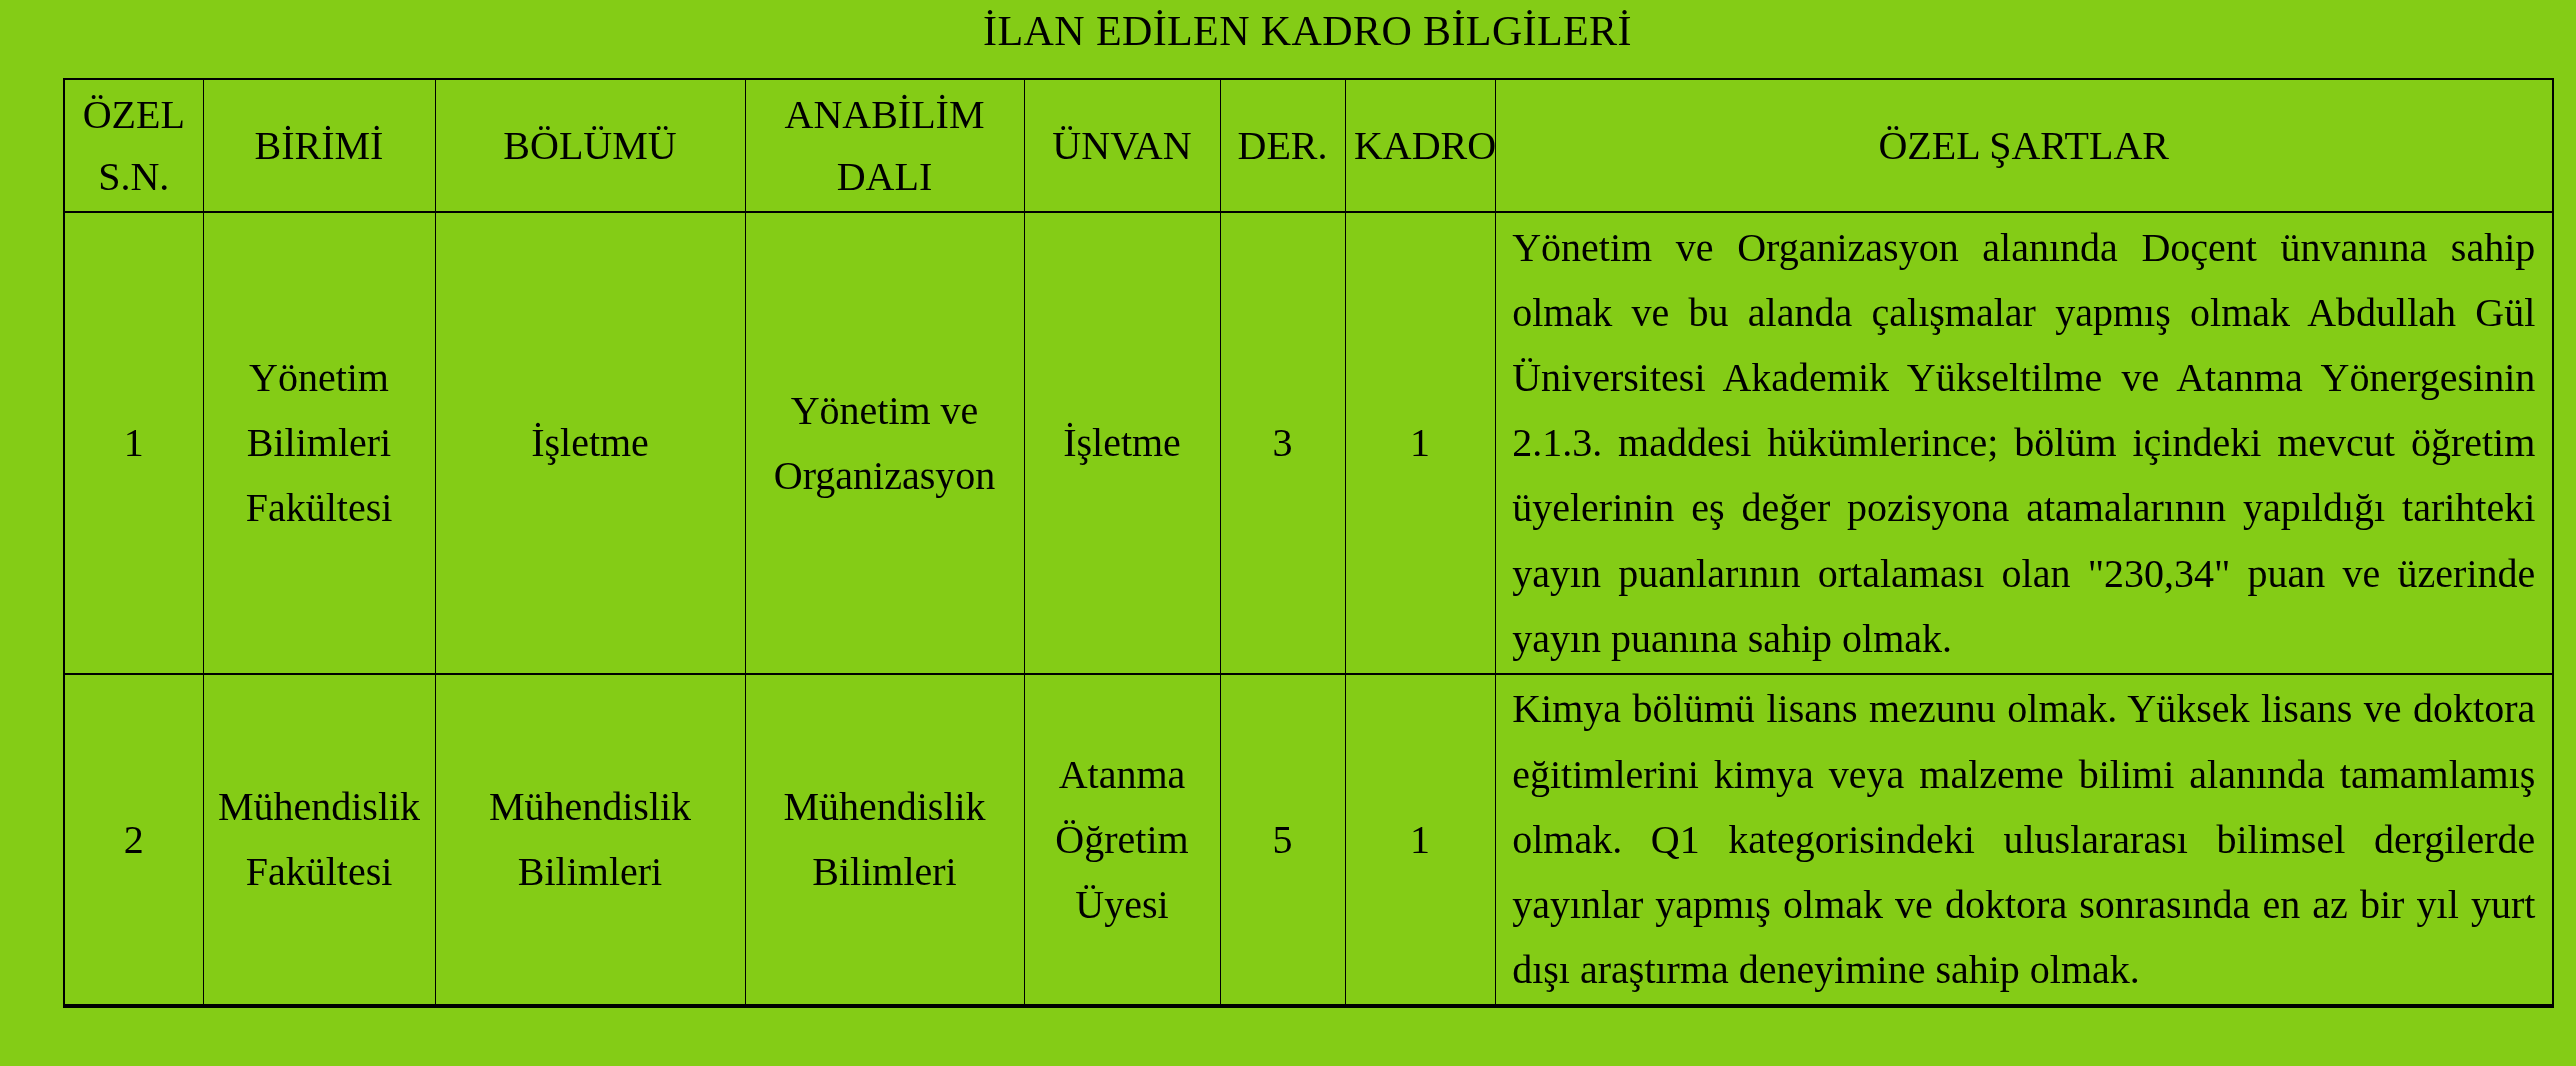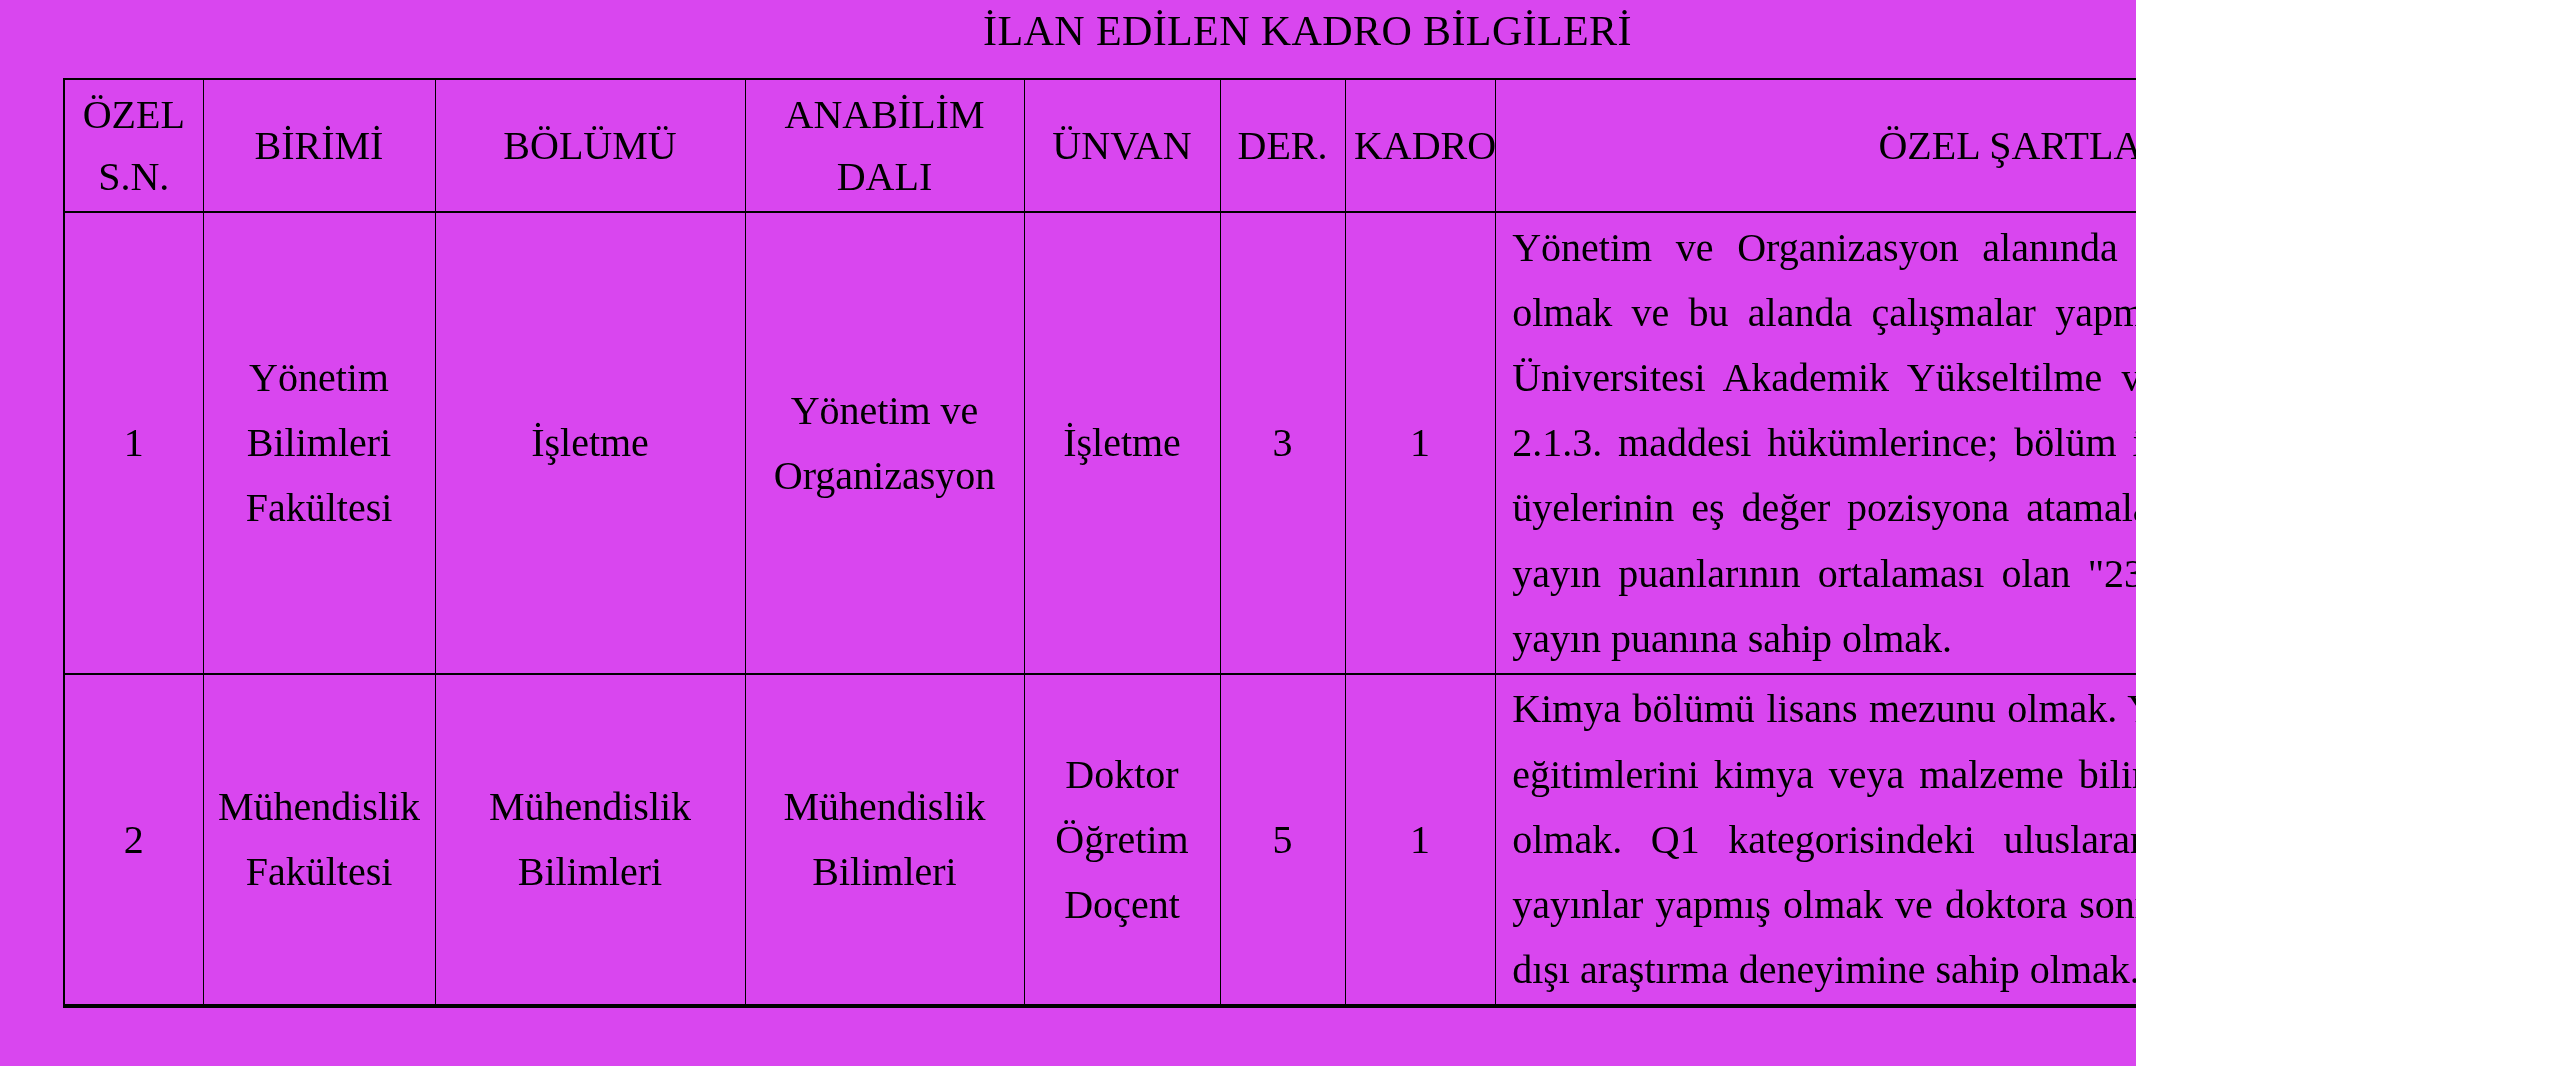--- a/index.html
+++ b/index.html
@@ -2,23 +2,23 @@
 <html style="font-size:13.4px"><head>
 <meta charset="utf-8">
 <style>
   html, body {
     margin: 0;
     padding: 0;
     background: #ffffff;
   }
   .page {
     position: relative;
-    width: 2136px;
+    width: 2576px;
     height: 1066px;
-    background: #d946ef;
+    background: #84cc16;
     overflow: hidden;
     font-family: "Liberation Serif", serif;
     color: #000000;
   }
   .doc-title {
     position: absolute;
     top: 6.7px;
     left: 63px;
     width: 2489px;
     text-align: center;
@@ -116,21 +116,21 @@
         <td>İşletme</td>
         <td>3</td>
         <td>1</td>
         <td class="sartlar-cell">Yönetim ve Organizasyon alanında Doçent ünvanına sahip olmak ve bu alanda çalışmalar yapmış olmak Abdullah Gül Üniversitesi Akademik Yükseltilme ve Atanma Yönergesinin 2.1.3. maddesi hükümlerince; bölüm içindeki mevcut öğretim üyelerinin eş değer pozisyona atamalarının yapıldığı tarihteki yayın puanlarının ortalaması olan "230,34" puan ve üzerinde yayın puanına sahip olmak.</td>
       </tr>
       <tr class="body-row-1">
         <td>2</td>
         <td>Mühendislik Fakültesi</td>
         <td>Mühendislik Bilimleri</td>
         <td>Mühendislik Bilimleri</td>
-        <td>Doktor Öğretim Doçent</td>
+        <td>Atanma Öğretim Üyesi</td>
         <td>5</td>
         <td>1</td>
         <td class="sartlar-cell">Kimya bölümü lisans mezunu olmak. Yüksek lisans ve doktora eğitimlerini kimya veya malzeme bilimi alanında tamamlamış olmak. Q1 kategorisindeki uluslararası bilimsel dergilerde yayınlar yapmış olmak ve doktora sonrasında en az bir yıl yurt dışı araştırma deneyimine sahip olmak.</td>
       </tr>
     </tbody>
   </table>
 
 </div>
 
 

